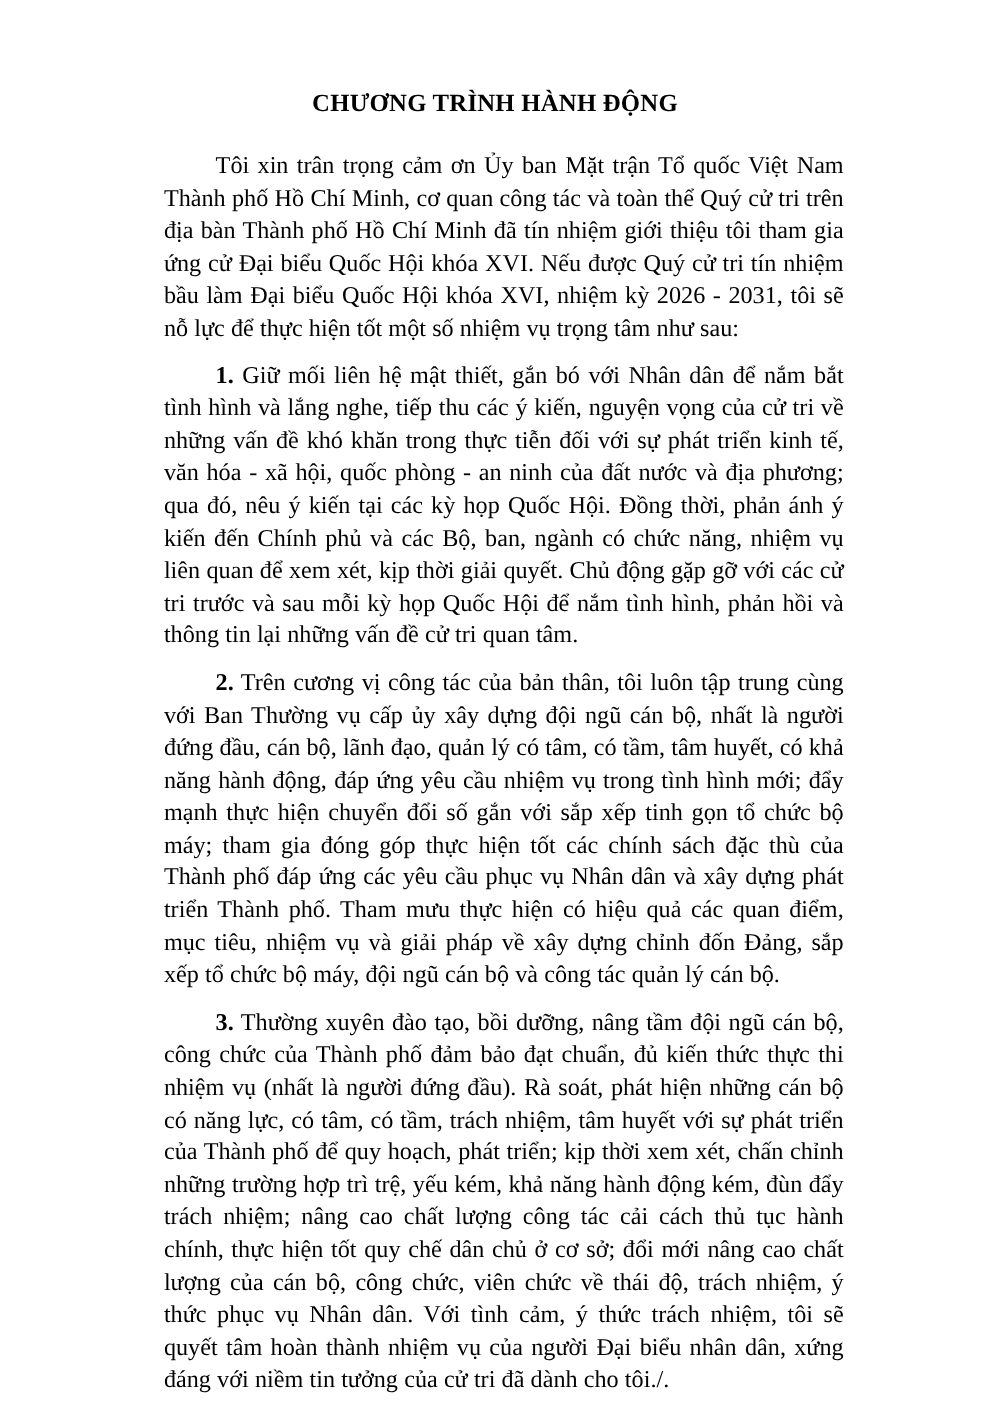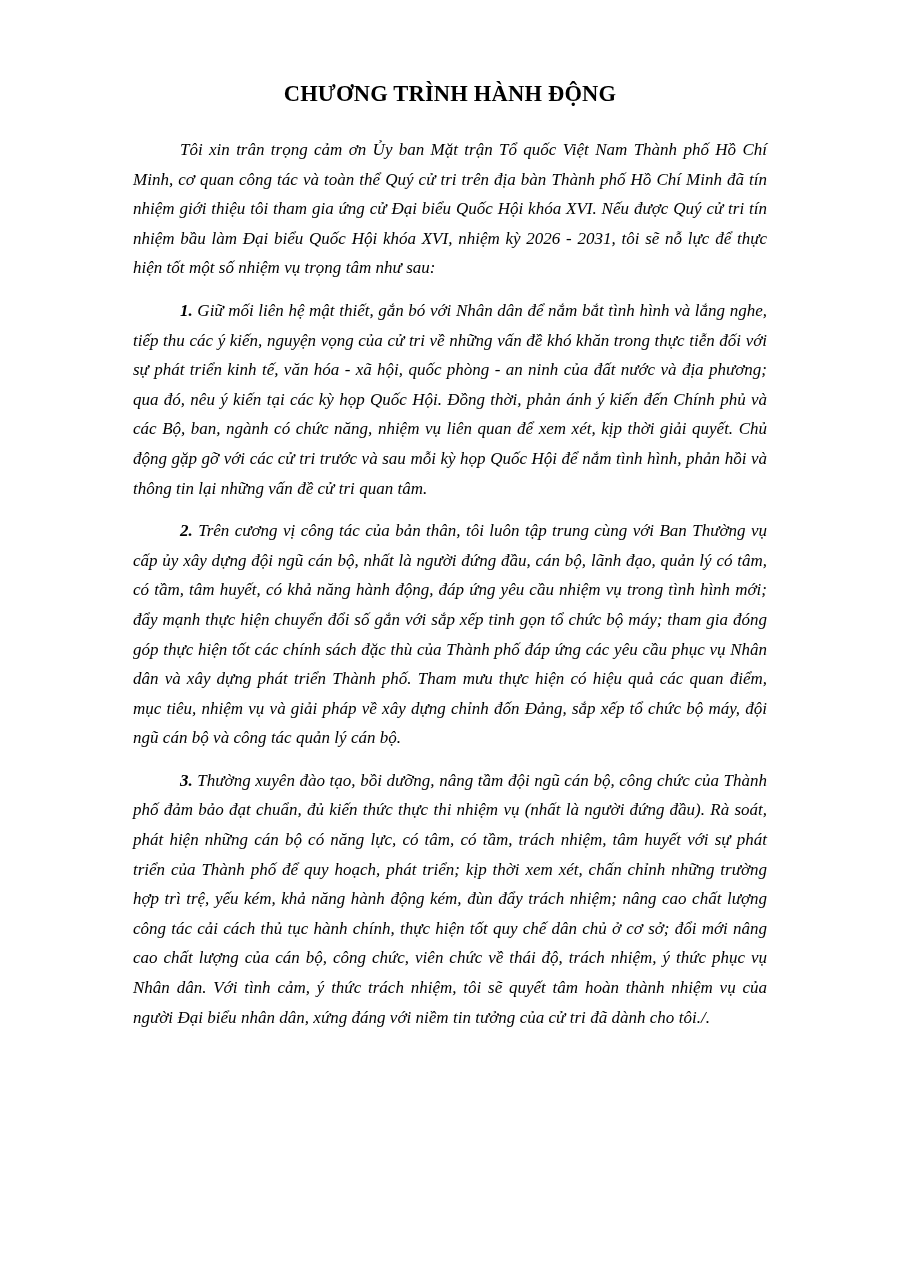--- a/index.html
+++ b/index.html
@@ -45,29 +45,28 @@
   }
   .doc-title .title-line-2 {
     font-size: 22.5px;
     margin-left: -22px;
     margin-right: -22px;
   }
   .body-block {
     margin-top: 26px;
   }
   p.para {
-    margin: 0 0 13px 0;
+    margin: 0 0 13px 16px;
     text-align: justify;
     text-justify: inter-word;
-    font-size: 17px;
+    font-size: 22px;
     line-height: 29.6px;
     text-indent: 47px;
     hyphens: none;
     word-spacing: 0.1px;
-    font-style: italic;
   }
   p.para:last-child {
     margin-bottom: 0;
   }
   p.para .num {
     font-weight: bold;
   }
 </style>
 </head>
 <body>

